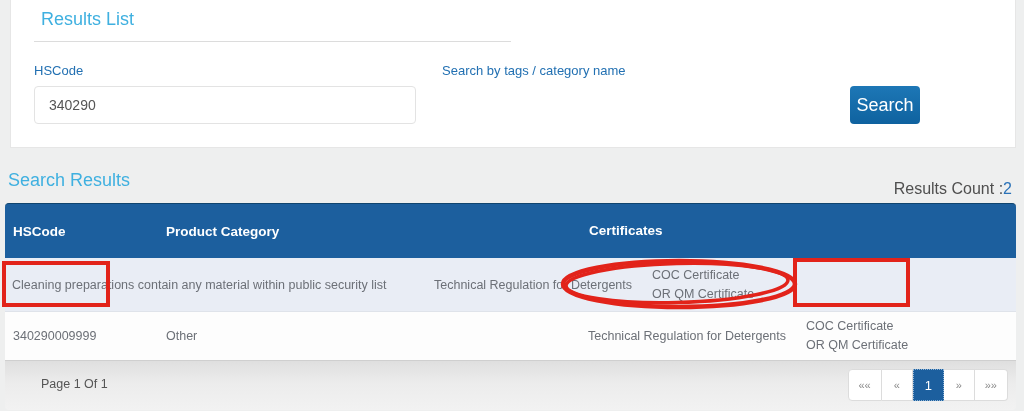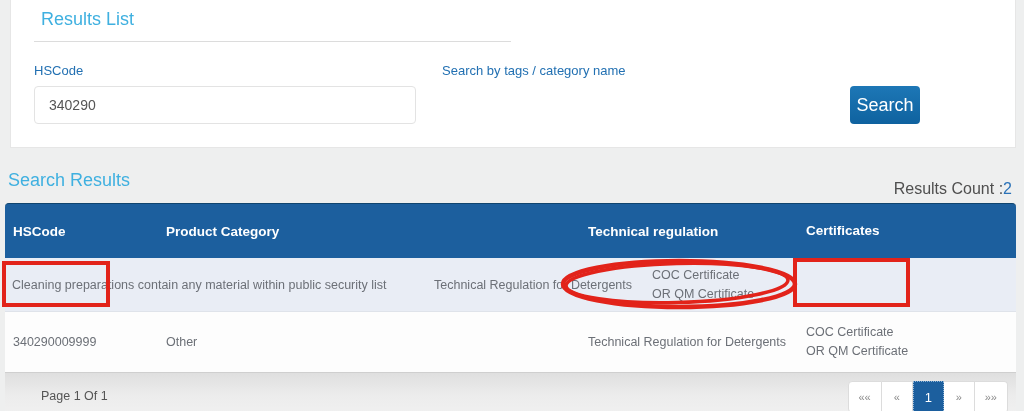--- a/index.html
+++ b/index.html
@@ -64,21 +64,21 @@
     position:absolute; left:5px; top:203px; width:1011px;
   }
   .t-row { display:flex; align-items:center; width:100%; }
   .t-head {
     height:55px; background:#1c5f9e; border-top:1px solid #10456f;
     border-radius:4px 4px 0 0;
     color:#ffffff; font-weight:bold; font-size:13.5px;
   }
   .t-body-row { font-size:12.5px; color:#6c7077; }
   .row-0 { height:54px; background:#e9edf5; border-bottom:1px solid #dfe3ea; }
-  .row-1 { height:60px; background:#fdfdfd; }
+  .row-1 { height:48px; background:#fdfdfd; }
   .c1 { width:154px; padding-left:8px; white-space:nowrap; }
   .c2 { width:422px; padding-left:7px; white-space:nowrap; }
   .c3 { width:217px; padding-left:7px; white-space:nowrap; }
   .c4 { flex:1; padding-left:8px; line-height:1.5; }
 
   
   .t-footer {
     position:relative; height:50px;
     background:linear-gradient(180deg,#dfdfdf 0%, #ececec 45%, #f2f2f2 100%);
     border-top:1px solid #cfcfcf;
@@ -134,21 +134,20 @@
 <div class="results-title">Search Results</div>
 <div class="results-count">
   <span>Results Count :</span><span class="count-num">2</span>
 </div>
 
 <div class="results-table">
 
   <div class="t-row t-head">
     <div class="c1">HSCode</div>
     <div class="c2">Product Category</div>
-    <div class="c3">Technical regulation</div>
     <div class="c4">Certificates</div>
   </div>
 
   <div class="t-row t-body-row row-0">
     <div class="c2">Cleaning preparations contain any material within public security list</div>
     <div class="c3">Technical Regulation for Detergents</div>
     <div class="c4">
       <div>COC Certificate</div>
       <div>OR QM Certificate</div>
     </div>

